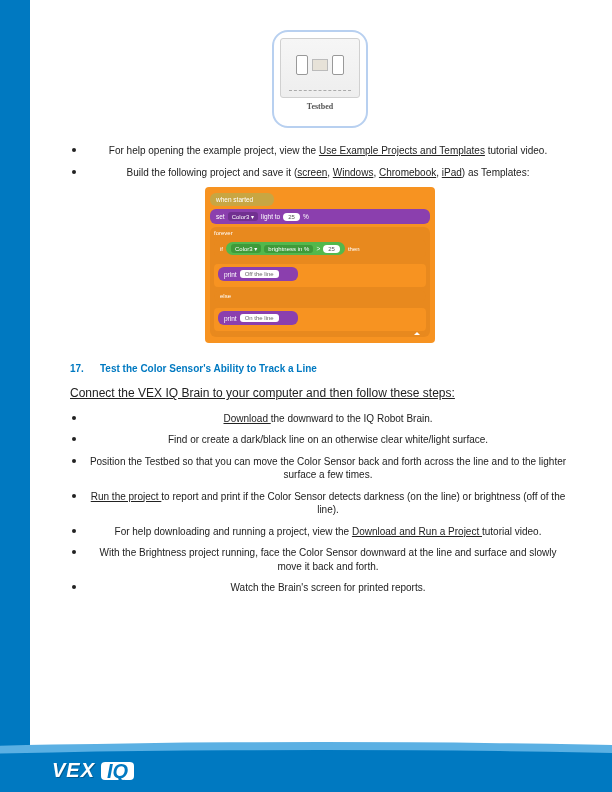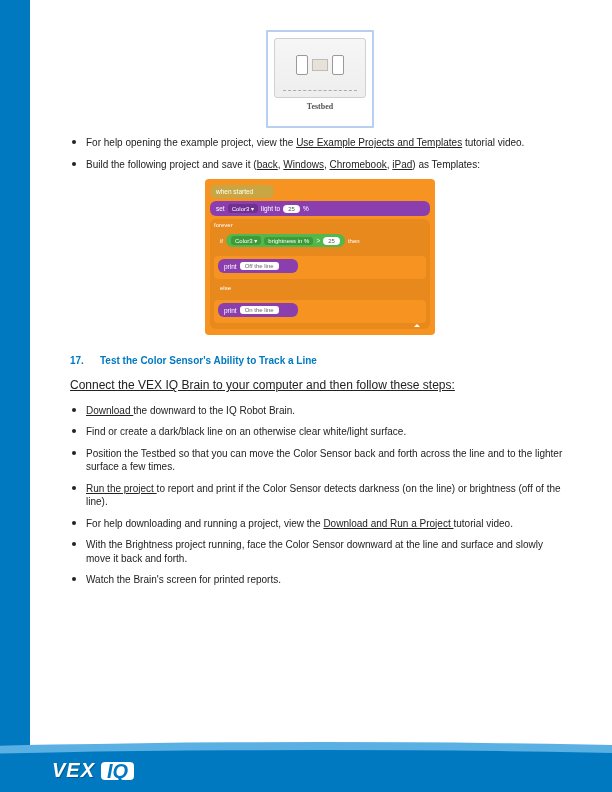--- a/index.html
+++ b/index.html
@@ -19,25 +19,25 @@
     width: 30px;
     height: 792px;
     background: #0079c1;
   }
   .content {
     position: absolute;
     left: 70px; top: 30px;
     width: 500px;
   }
   .testbed-thumb {
-    width: 108px;
+    width: 96px;
     height: 98px;
-    margin: 0 auto 8px;
+    margin: 0 auto 16px;
     border: 2px solid #b8d0f0;
-    border-radius: 1px;
+    border-radius: 16px;
     background: #fff;
     position: relative;
     overflow: hidden;
   }
   .testbed-inner {
     border: 1px solid #d0d0d0;
     border-radius: 3px;
     margin: 6px 6px 2px;
     height: 60px;
     position: relative;
@@ -72,21 +72,21 @@
     border-top: 1px dashed #aaa;
   }
   .testbed-label {
     font-size: 8px;
     font-weight: bold;
     color: #555;
     text-align: center;
     padding: 2px 0 4px;
     font-family: Georgia, serif;
   }
-  ul.bullets { list-style: none; }
+  ul.bullets { list-style: none; text-align: center; }
   ul.bullets > li {
     position: relative;
     padding-left: 16px;
     margin-bottom: 8px;
     line-height: 1.35;
   }
   ul.bullets > li::before {
     content: "";
     position: absolute;
     left: 2px; top: 4px;
@@ -202,21 +202,21 @@
       <div class="tb-dashed"></div>
     </div>
     <div class="testbed-label">Testbed</div>
   </div>
 
   <ul class="bullets">
     <li>
       <span>For help opening the example project, view the </span><span class="underline">Use Example Projects and Templates</span><span> tutorial video.</span>
     </li>
     <li>
-      <span>Build the following project and save it (</span><span class="underline">back</span>, <span class="underline">Windows</span>, <span class="underline">Chromebook</span>, <span class="underline">iPad</span><span>) as Templates:</span>
+      <span>Build the following project and save it (</span><span class="underline">screen</span>, <span class="underline">Windows</span>, <span class="underline">Chromebook</span>, <span class="underline">iPad</span><span>) as Templates:</span>
     </li>
   </ul>
 
   <div class="code-img">
     <div class="blk event">
         <span>when started</span>
       </div>
     <div class="blk purple">
       <span>set</span>
       <span class="dropdown">Color3 ▾</span>

